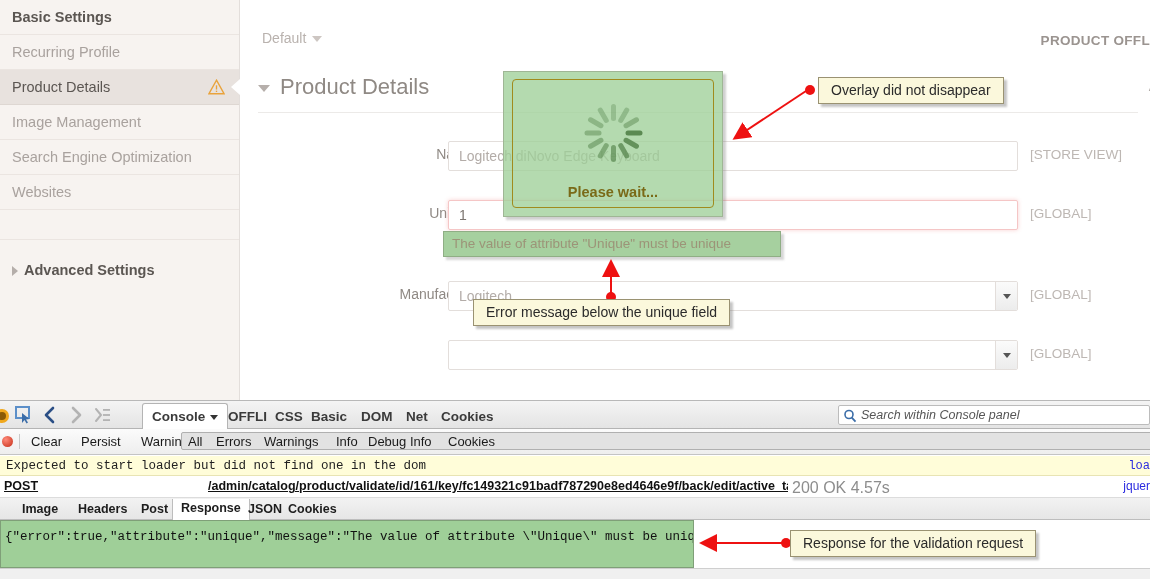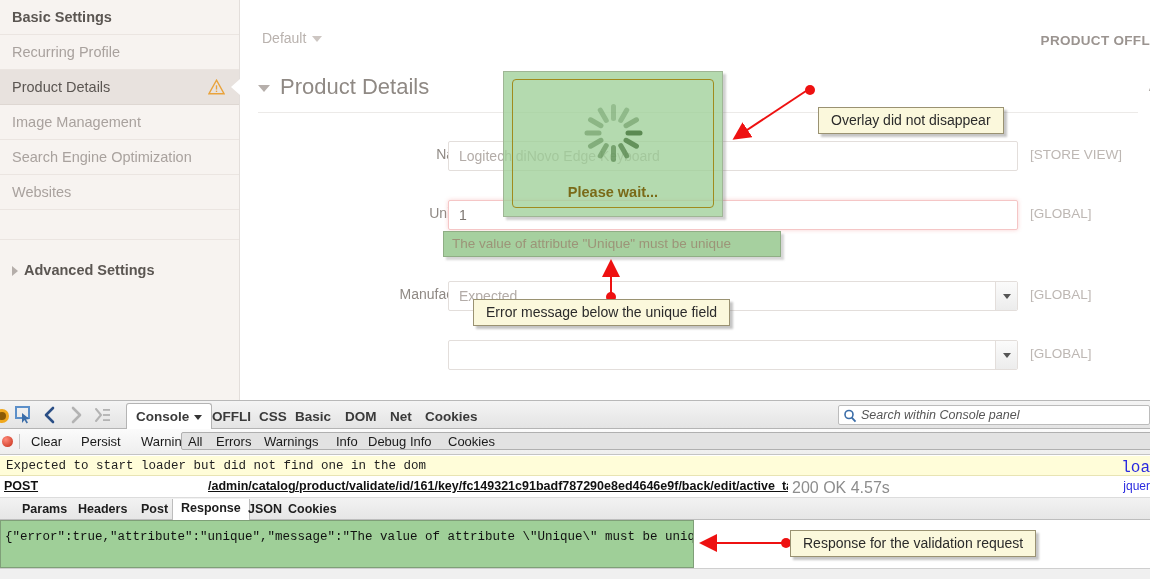--- a/index.html
+++ b/index.html
@@ -133,21 +133,21 @@
     background:#fff; border-top:1px solid #b8b8b8;
     font-family:"Liberation Sans", sans-serif;
   }
   #fb-tabbar {
     position:relative; height:28px; background:linear-gradient(#f4f4f4,#e4e4e4);
     border-bottom:1px solid #b4b4b4;
   }
   .fb-ico { position:absolute; top:4px; width:20px; height:20px; }
   .fb-tab {
     position:absolute; top:3px; height:25px; line-height:25px; padding:0 9px;
-    font-size:13.5px; font-weight:bold; color:#3a3a3a; white-space:nowrap;
+    font-size:13.5px; font-weight:bold; color:#3a3a3a; white-space:nowrap;margin-left:16px;
   }
   .fb-tab.active { background:#fff; border:1px solid #b4b4b4; border-bottom:none; border-radius:3px 3px 0 0; top:2px; height:27px; line-height:25px; }
   .fb-caret { display:inline-block; width:0;height:0; margin-left:5px;
     border-left:4px solid transparent; border-right:4px solid transparent; border-top:5px solid #333; vertical-align:middle; }
   #fb-search {
     position:absolute; right:0px; top:4px; width:312px; height:20px;
     background:#fff; border:1px solid #bcbcbc; border-radius:2px;
     font-size:12.5px; font-style:italic; color:#555; padding:2px 4px 0 22px; white-space:nowrap;
   }
   #fb-search .mag { position:absolute; left:4px; top:3px; width:14px; height:14px; }
@@ -160,21 +160,21 @@
   .fb-opt.sel { background:#e2e2e2; border:1px solid #b0b0b0; border-radius:2px; top:3px; }
   .fb-sep { position:absolute; top:5px; width:1px; height:15px; background:#c9c9c9; }
   .red-dot { position:absolute; left:2px; top:7px; width:11px; height:11px; border-radius:50%;
     background:radial-gradient(circle at 35% 32%, #ff8a7a, #c52d16); }
 
   .log-row { position:absolute; left:0; width:1150px; font-size:12.5px; }
   #log-warn {
     top:55px; height:20px; background:#fffdd9; border-bottom:1px solid #e8e4b4;
     font-family:"Liberation Mono", monospace; color:#222; padding:3px 0 0 6px; white-space:nowrap;
   }
-  #log-warn .src { position:absolute; right:0px; top:3px; color:#2a2ae0; font-size:16px; }
+  #log-warn .src { position:absolute; right:0px; top:3px; color:#2a2ae0; font-size:12px; }
   #log-net {
     top:75px; height:22px; background:#fff; border-bottom:1px solid #dcdcdc; padding:3px 0 0 0;
   }
   #log-net .verb { position:absolute; left:4px; top:3px; font-weight:bold; font-size:12.5px; color:#111; text-decoration:underline; }
   #log-net .url {
     position:absolute; left:208px; top:3px; font-weight:bold; font-size:12.5px; color:#111;
     text-decoration:underline; white-space:nowrap; overflow:hidden; max-width:580px;
   }
   #log-net .status { position:absolute; left:792px; top:3px; font-size:16px; color:#8d8d8d; white-space:nowrap; }
   #log-net .src { position:absolute; right:0px; top:3px; color:#2a2ae0; font-size:12px; white-space:nowrap; }
@@ -261,21 +261,21 @@
       <div class="field-ctl">
         <div class="txt err">1</div>
       </div>
       <div class="scope-tag">[GLOBAL]</div>
     </div>
 
     <div class="field-row" style="top:281px">
       <div class="field-label"><span>Manufacturer</span></div>
       <div class="field-ctl">
         <div class="sel">
-          <span>Expected</span>
+          <span>Logitech</span>
           <span class="arrowbox"></span>
         </div>
       </div>
       <div class="scope-tag">[GLOBAL]</div>
     </div>
 
     <div class="field-row" style="top:340px">
       <div class="field-label"><span>Color</span></div>
       <div class="field-ctl">
         <div class="sel">
@@ -321,21 +321,21 @@
   <line x1="806" y1="91" x2="735" y2="138" stroke="#ee1111" stroke-width="2" marker-end="url(#ah)"></line>
   <circle cx="810" cy="90" r="5" fill="#ee1111"></circle>
 
   <line x1="611" y1="296" x2="611" y2="262" stroke="#ee1111" stroke-width="2" marker-end="url(#ah)"></line>
   <circle cx="611" cy="297" r="5" fill="#ee1111"></circle>
 
   <line x1="784" y1="543" x2="702" y2="543" stroke="#ee1111" stroke-width="2" marker-end="url(#ah)"></line>
   <circle cx="786" cy="543" r="5" fill="#ee1111"></circle>
 </svg>
 
-<div class="callout" style="left:818px; top:77px;margin-top:30px;">Overlay did not disappear</div>
+<div class="callout" style="left:818px; top:77px;">Overlay did not disappear</div>
 <div class="callout" style="left:473px; top:299px;">Error message below the unique field</div>
 <div class="callout" style="left:790px; top:530px;">Response for the validation request</div>
 
 <div id="firebug">
 
   <div id="fb-tabbar">
     <svg class="fb-ico" style="left:-8px" viewBox="0 0 20 20">
       <circle cx="10" cy="11" r="7" fill="#f0a81e"></circle>
         <circle cx="10" cy="11" r="4" fill="#8a5a06"></circle>
     </svg>
@@ -395,21 +395,21 @@
   </div>
 
   <div class="log-row" id="log-net">
     <span class="verb">POST</span>
     <span class="url">/admin/catalog/product/validate/id/161/key/fc149321c91badf787290e8ed4646e9f/back/edit/active_tab/product-details/?isAjax=true</span>
     <span class="status">200 OK 4.57s</span>
     <span class="src">jquer</span>
   </div>
 
   <div id="fb-subtabs">
-    <div class="sub-tab" style="left:14px">Params</div>
+    <div class="sub-tab" style="left:14px">Image</div>
     <div class="sub-tab" style="left:70px">Headers</div>
     <div class="sub-tab" style="left:133px">Post</div>
     <div class="sub-tab active" style="left:172px">Response</div>
     <div class="sub-tab" style="left:240px">JSON</div>
     <div class="sub-tab" style="left:280px">Cookies</div>
   </div>
 
   <div id="resp-box">
     <div class="json">{"error":true,"attribute":"unique","message":"The value of attribute \"Unique\" must be unique"}</div>
   </div>

